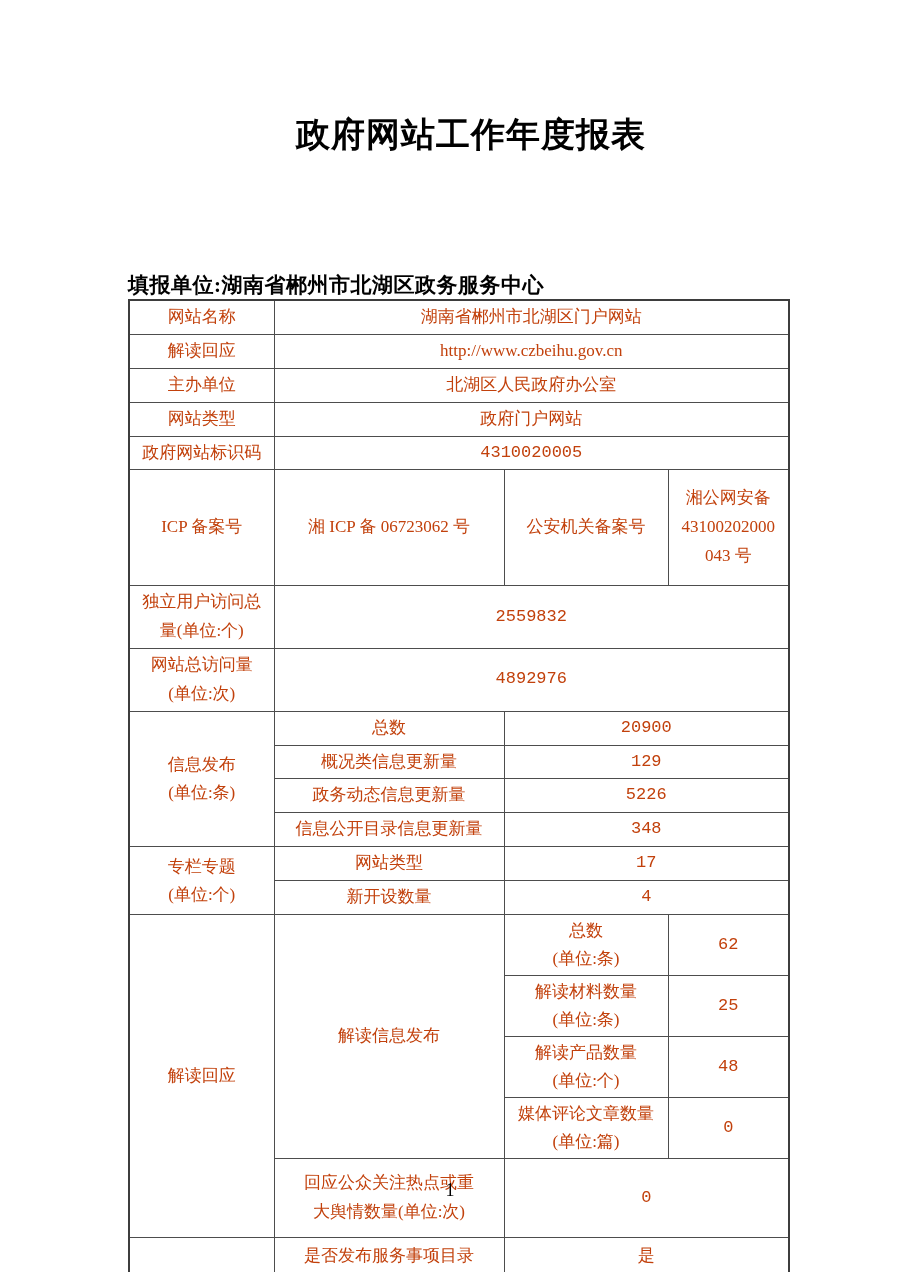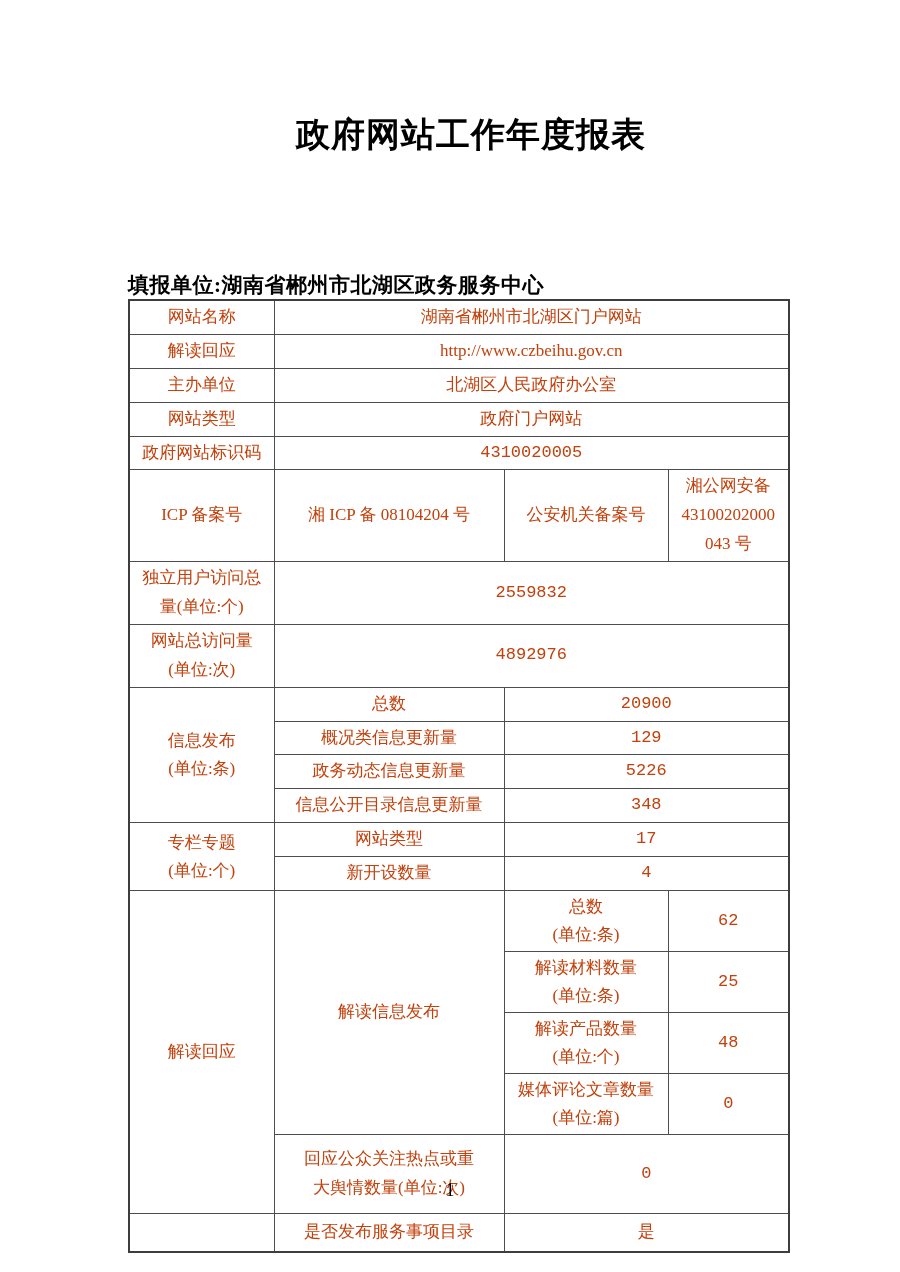--- a/index.html
+++ b/index.html
@@ -41,21 +41,21 @@
     border: 1px solid #4d4d4d;
     text-align: center; vertical-align: middle;
     padding: 2px 6px;
     line-height: 1.7;
     color: #c2410c;
     overflow: hidden;
   }
   .report-table td.lbl { padding: 2px 10px; }
   .two-line div { line-height: 1.65; }
   .wrap-narrow { max-width: 172px; margin: 8px auto; }
-  .wrap-beian { max-width: 97px; margin: 0 auto; word-break: break-all; line-height: 1.7; }
+  .wrap-beian { max-width: 97px; margin: 12px auto; word-break: break-all; line-height: 1.7; }
   .num { font-family: Liberation Mono, monospace; }
 
   .page-number {
     position: absolute; top: 1180px; left: 0; width: 900px;
     text-align: center; font-size: 18px; color: #000000;
   }
 </style>
 </head>
 <body>
 
@@ -88,21 +88,21 @@
         <td class="lbl">网站类型</td>
         <td colspan="3">政府门户网站</td>
       </tr>
       <tr style="height:31px">
         <td class="lbl">政府网站标识码</td>
         <td colspan="3" class="num">4310020005</td>
       </tr>
 
       <tr style="height:84px">
         <td class="lbl">ICP 备案号</td>
-        <td>湘 ICP 备 08104204 号</td>
+        <td>湘 ICP 备 06723062 号</td>
         <td>公安机关备案号</td>
         <td>
           <div class="wrap-beian">湘公网安备 43100202000043 号</div>
         </td>
       </tr>
 
       <tr style="height:54px">
         <td class="lbl">独立用户访问总量(单位:个)</td>
         <td colspan="3" class="num">2559832</td>
       </tr>

